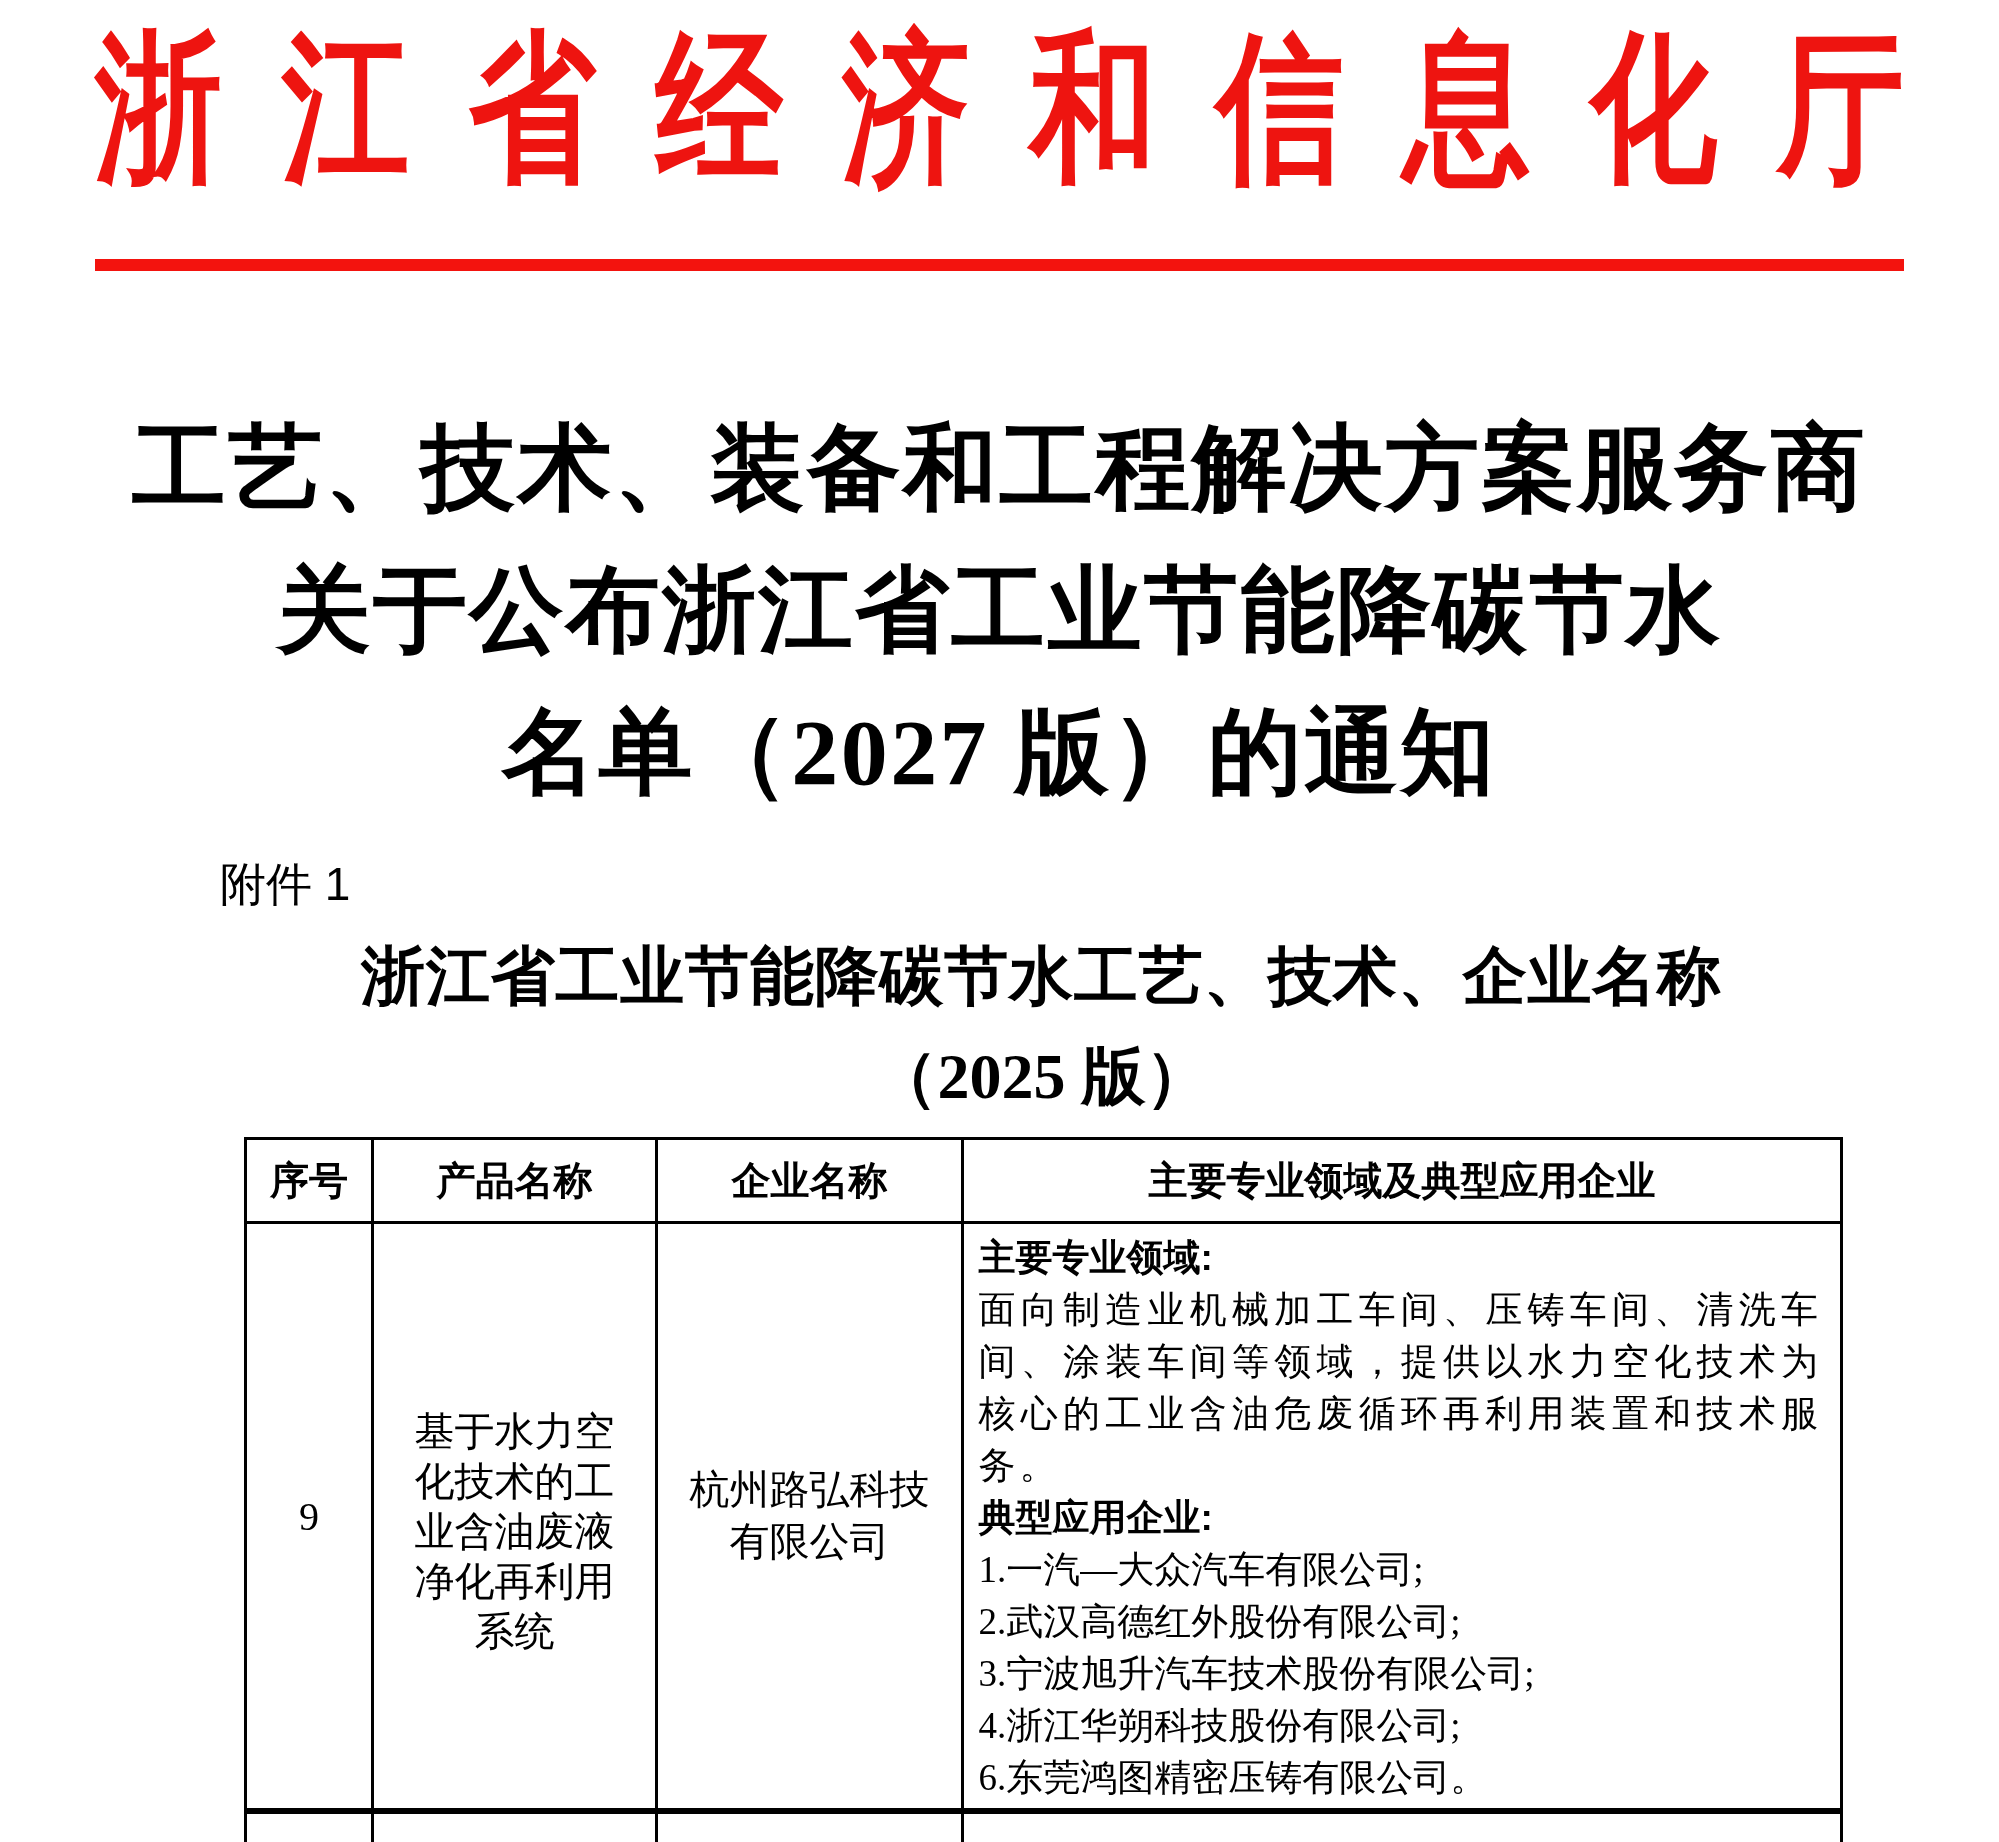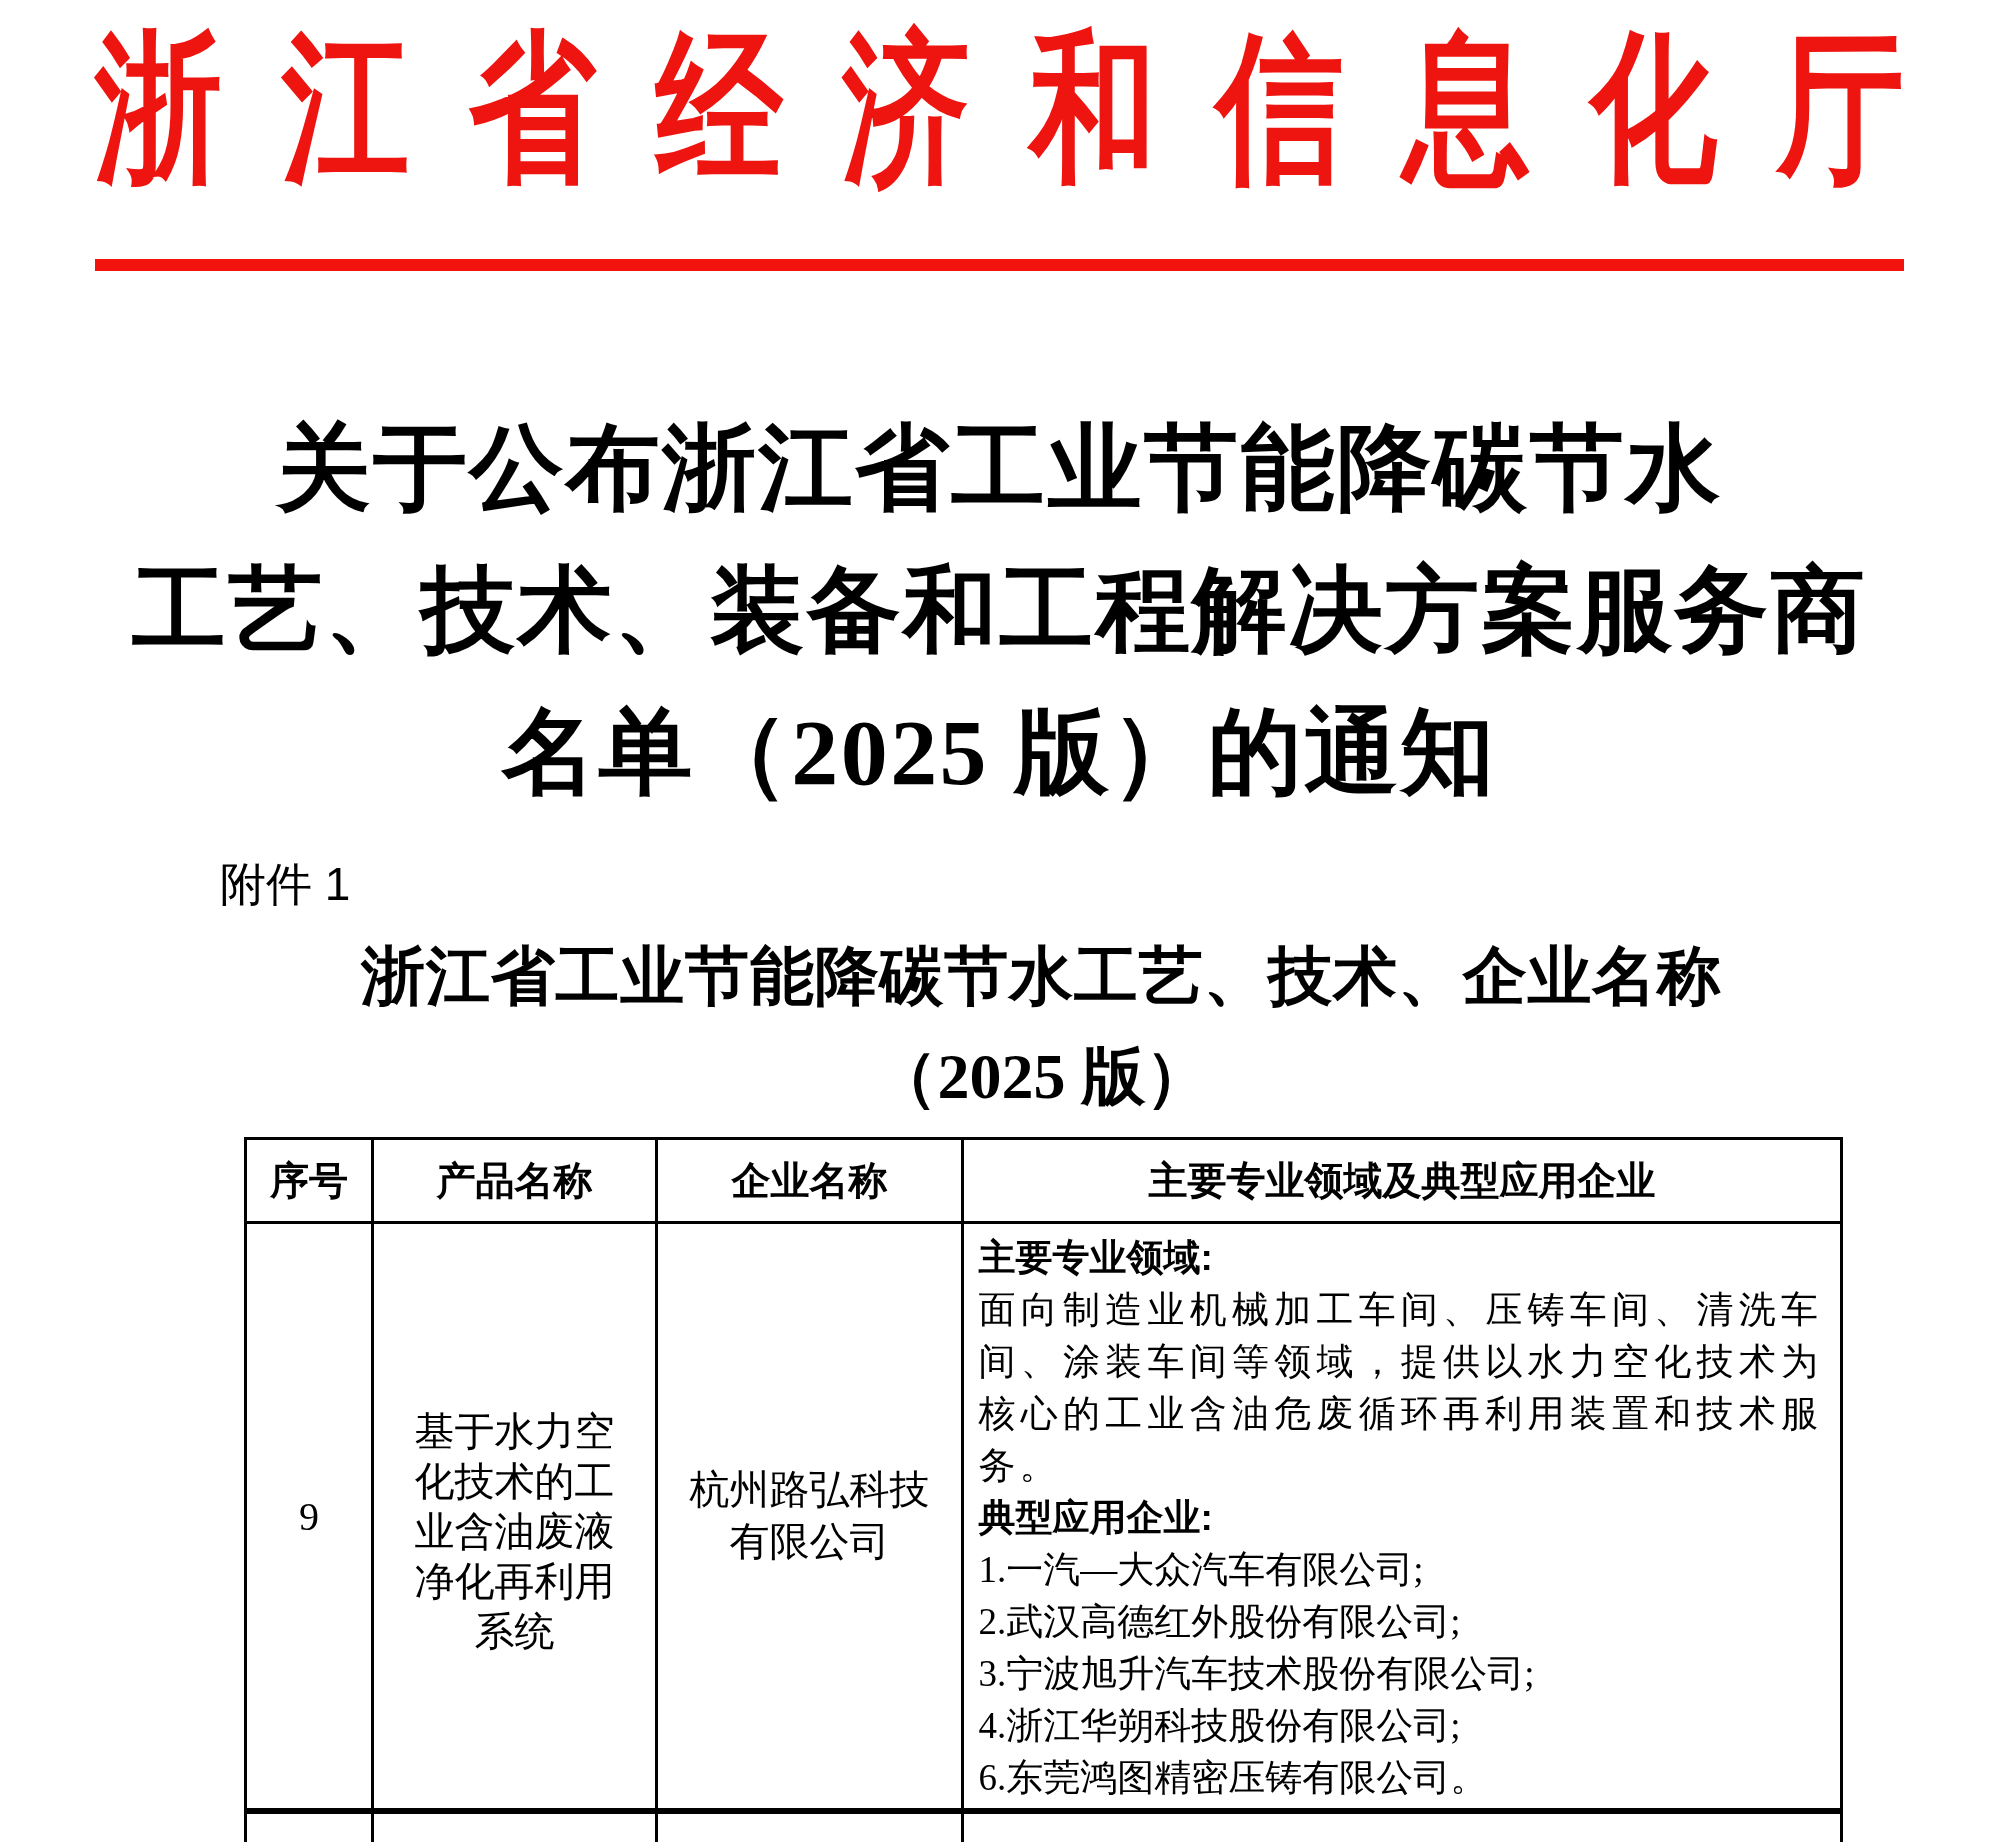--- a/index.html
+++ b/index.html
@@ -160,23 +160,23 @@
 </head>
 <body>
 
 <div class="page">
 
   <div class="agency-title">浙江省经济和信息化厅</div>
 
   <div class="red-rule"></div>
 
   <div class="notice-title">
+    <div>工艺、技术、装备和工程解决方案服务商</div>
     <div>关于公布浙江省工业节能降碳节水</div>
-    <div>工艺、技术、装备和工程解决方案服务商</div>
-    <div>名单（2025 版）的通知</div>
+    <div>名单（2027 版）的通知</div>
   </div>
 
   <div class="attachment-label">附件 1</div>
 
   <div class="attachment-title">浙江省工业节能降碳节水工艺、技术、企业名称</div>
 
   <div class="attachment-edition">（2025 版）</div>
 
   <table class="list-table">
     <colgroup>

